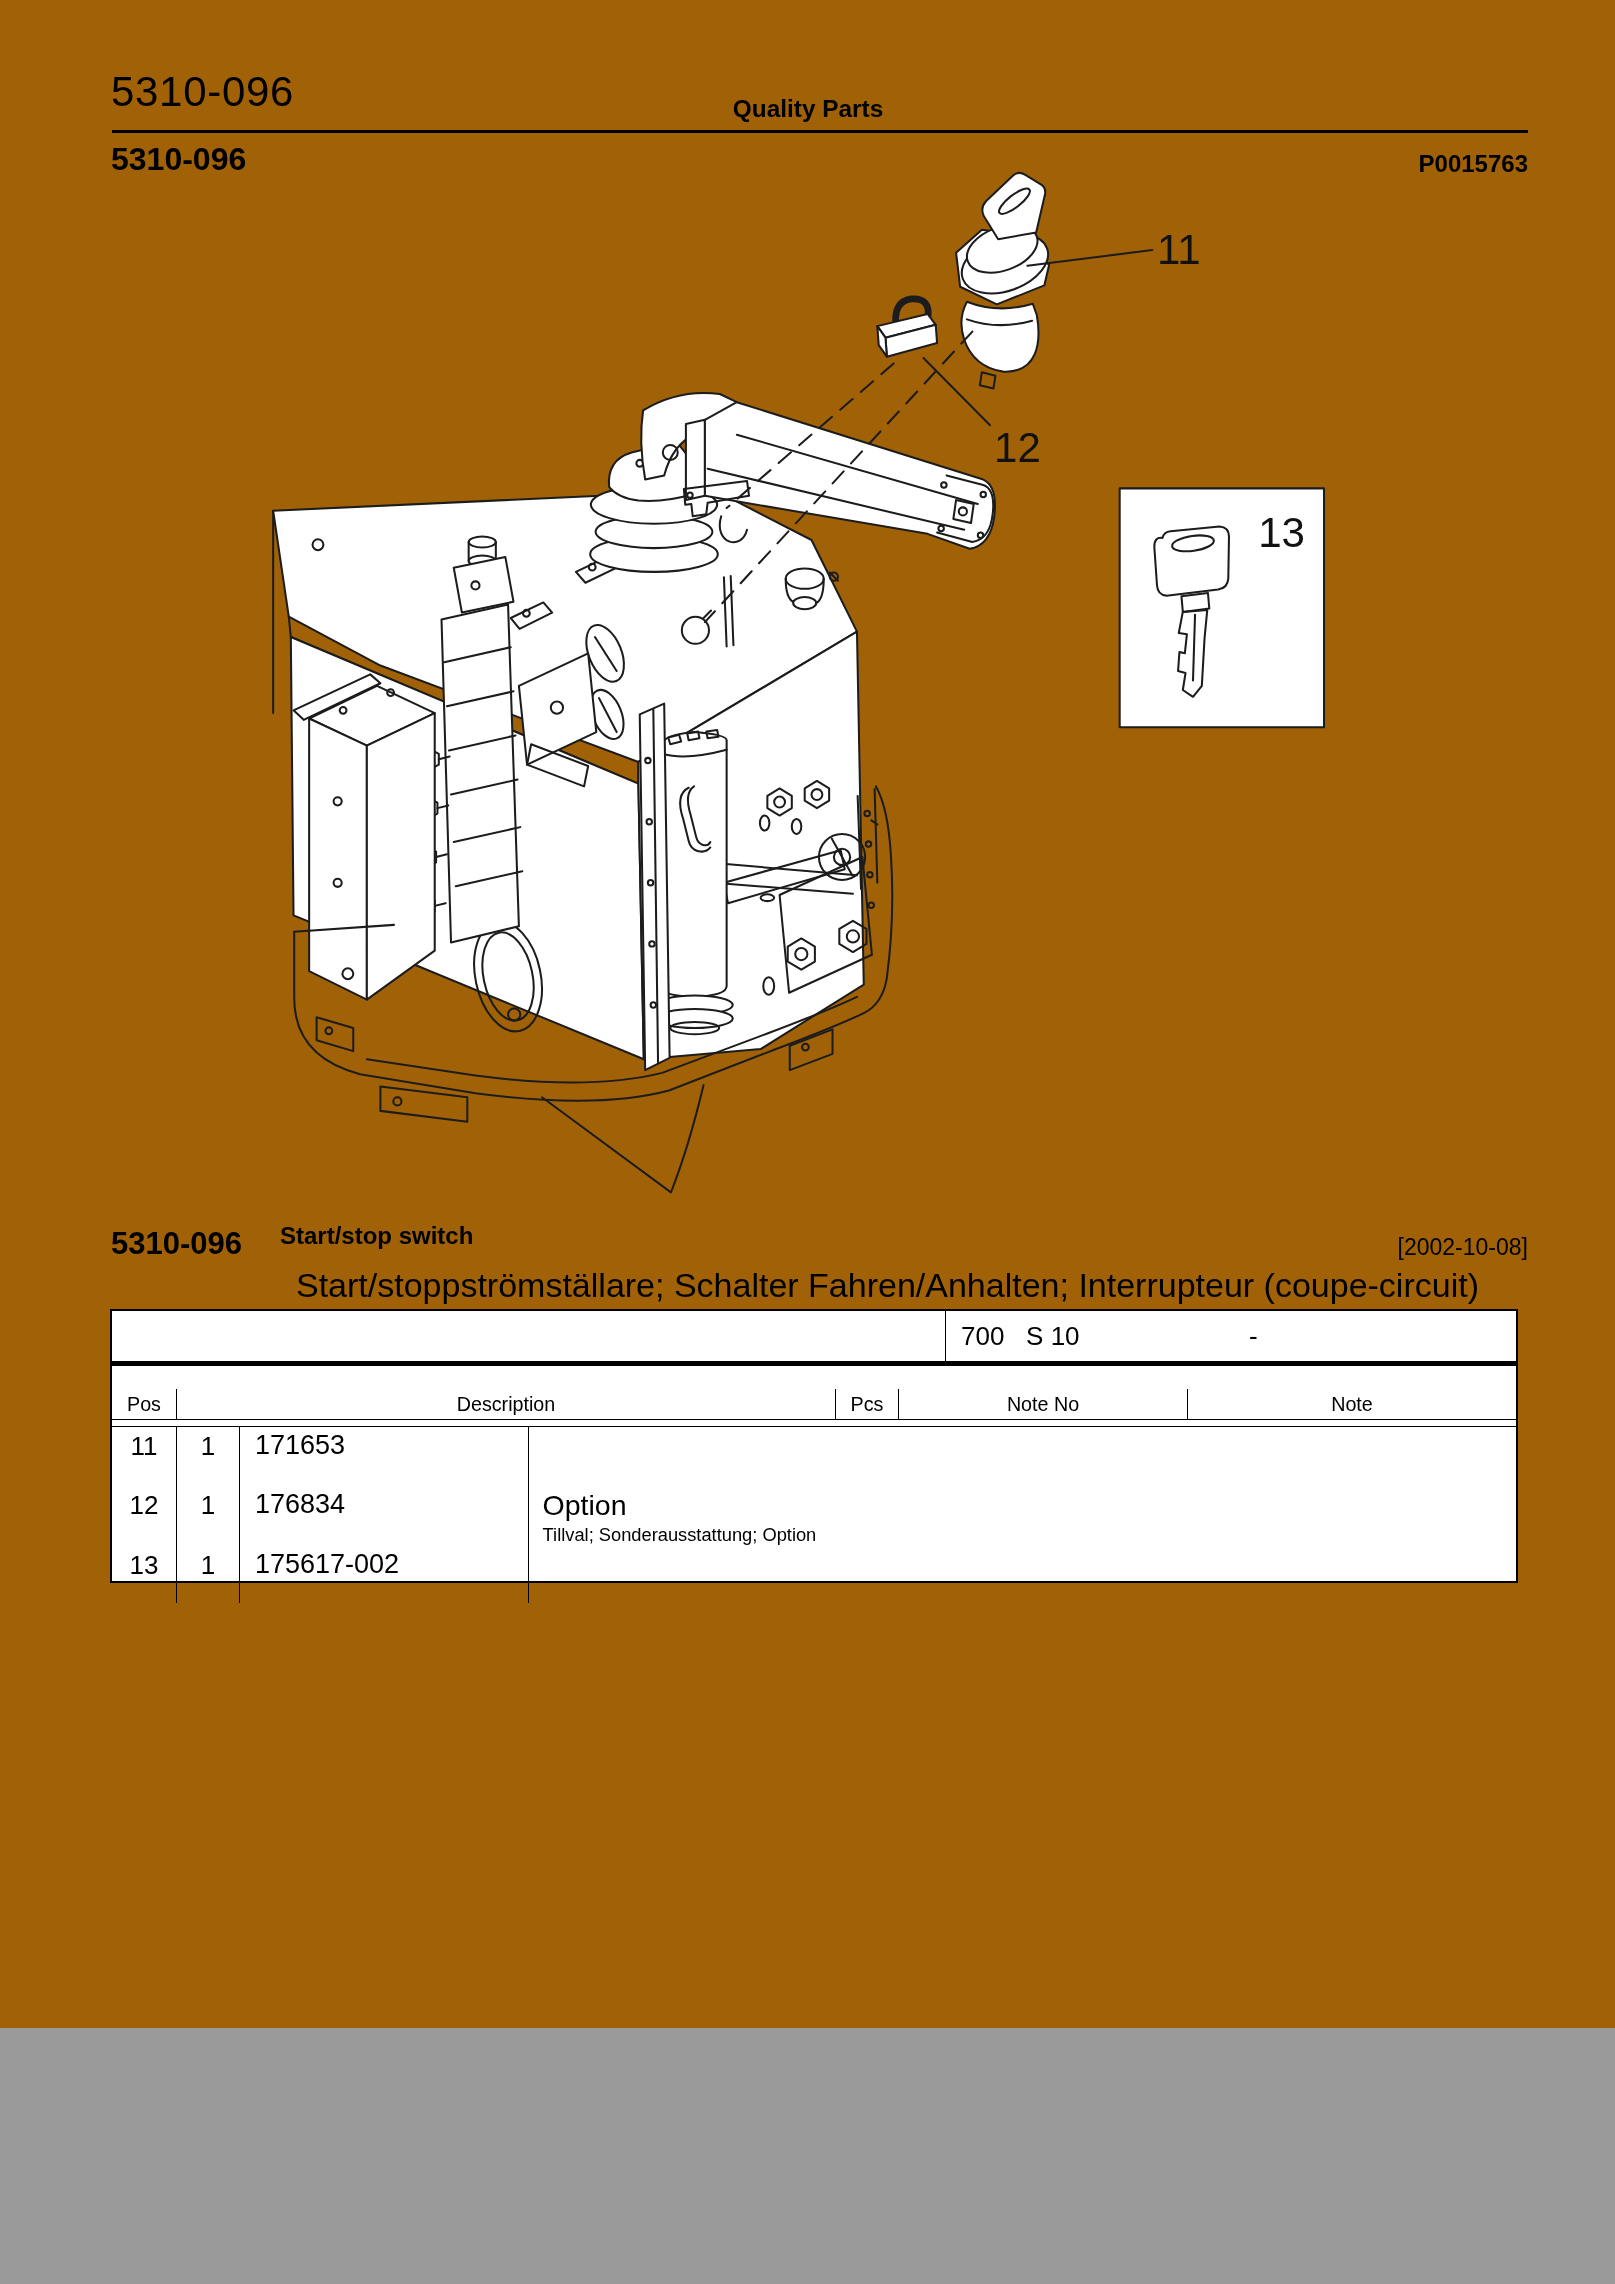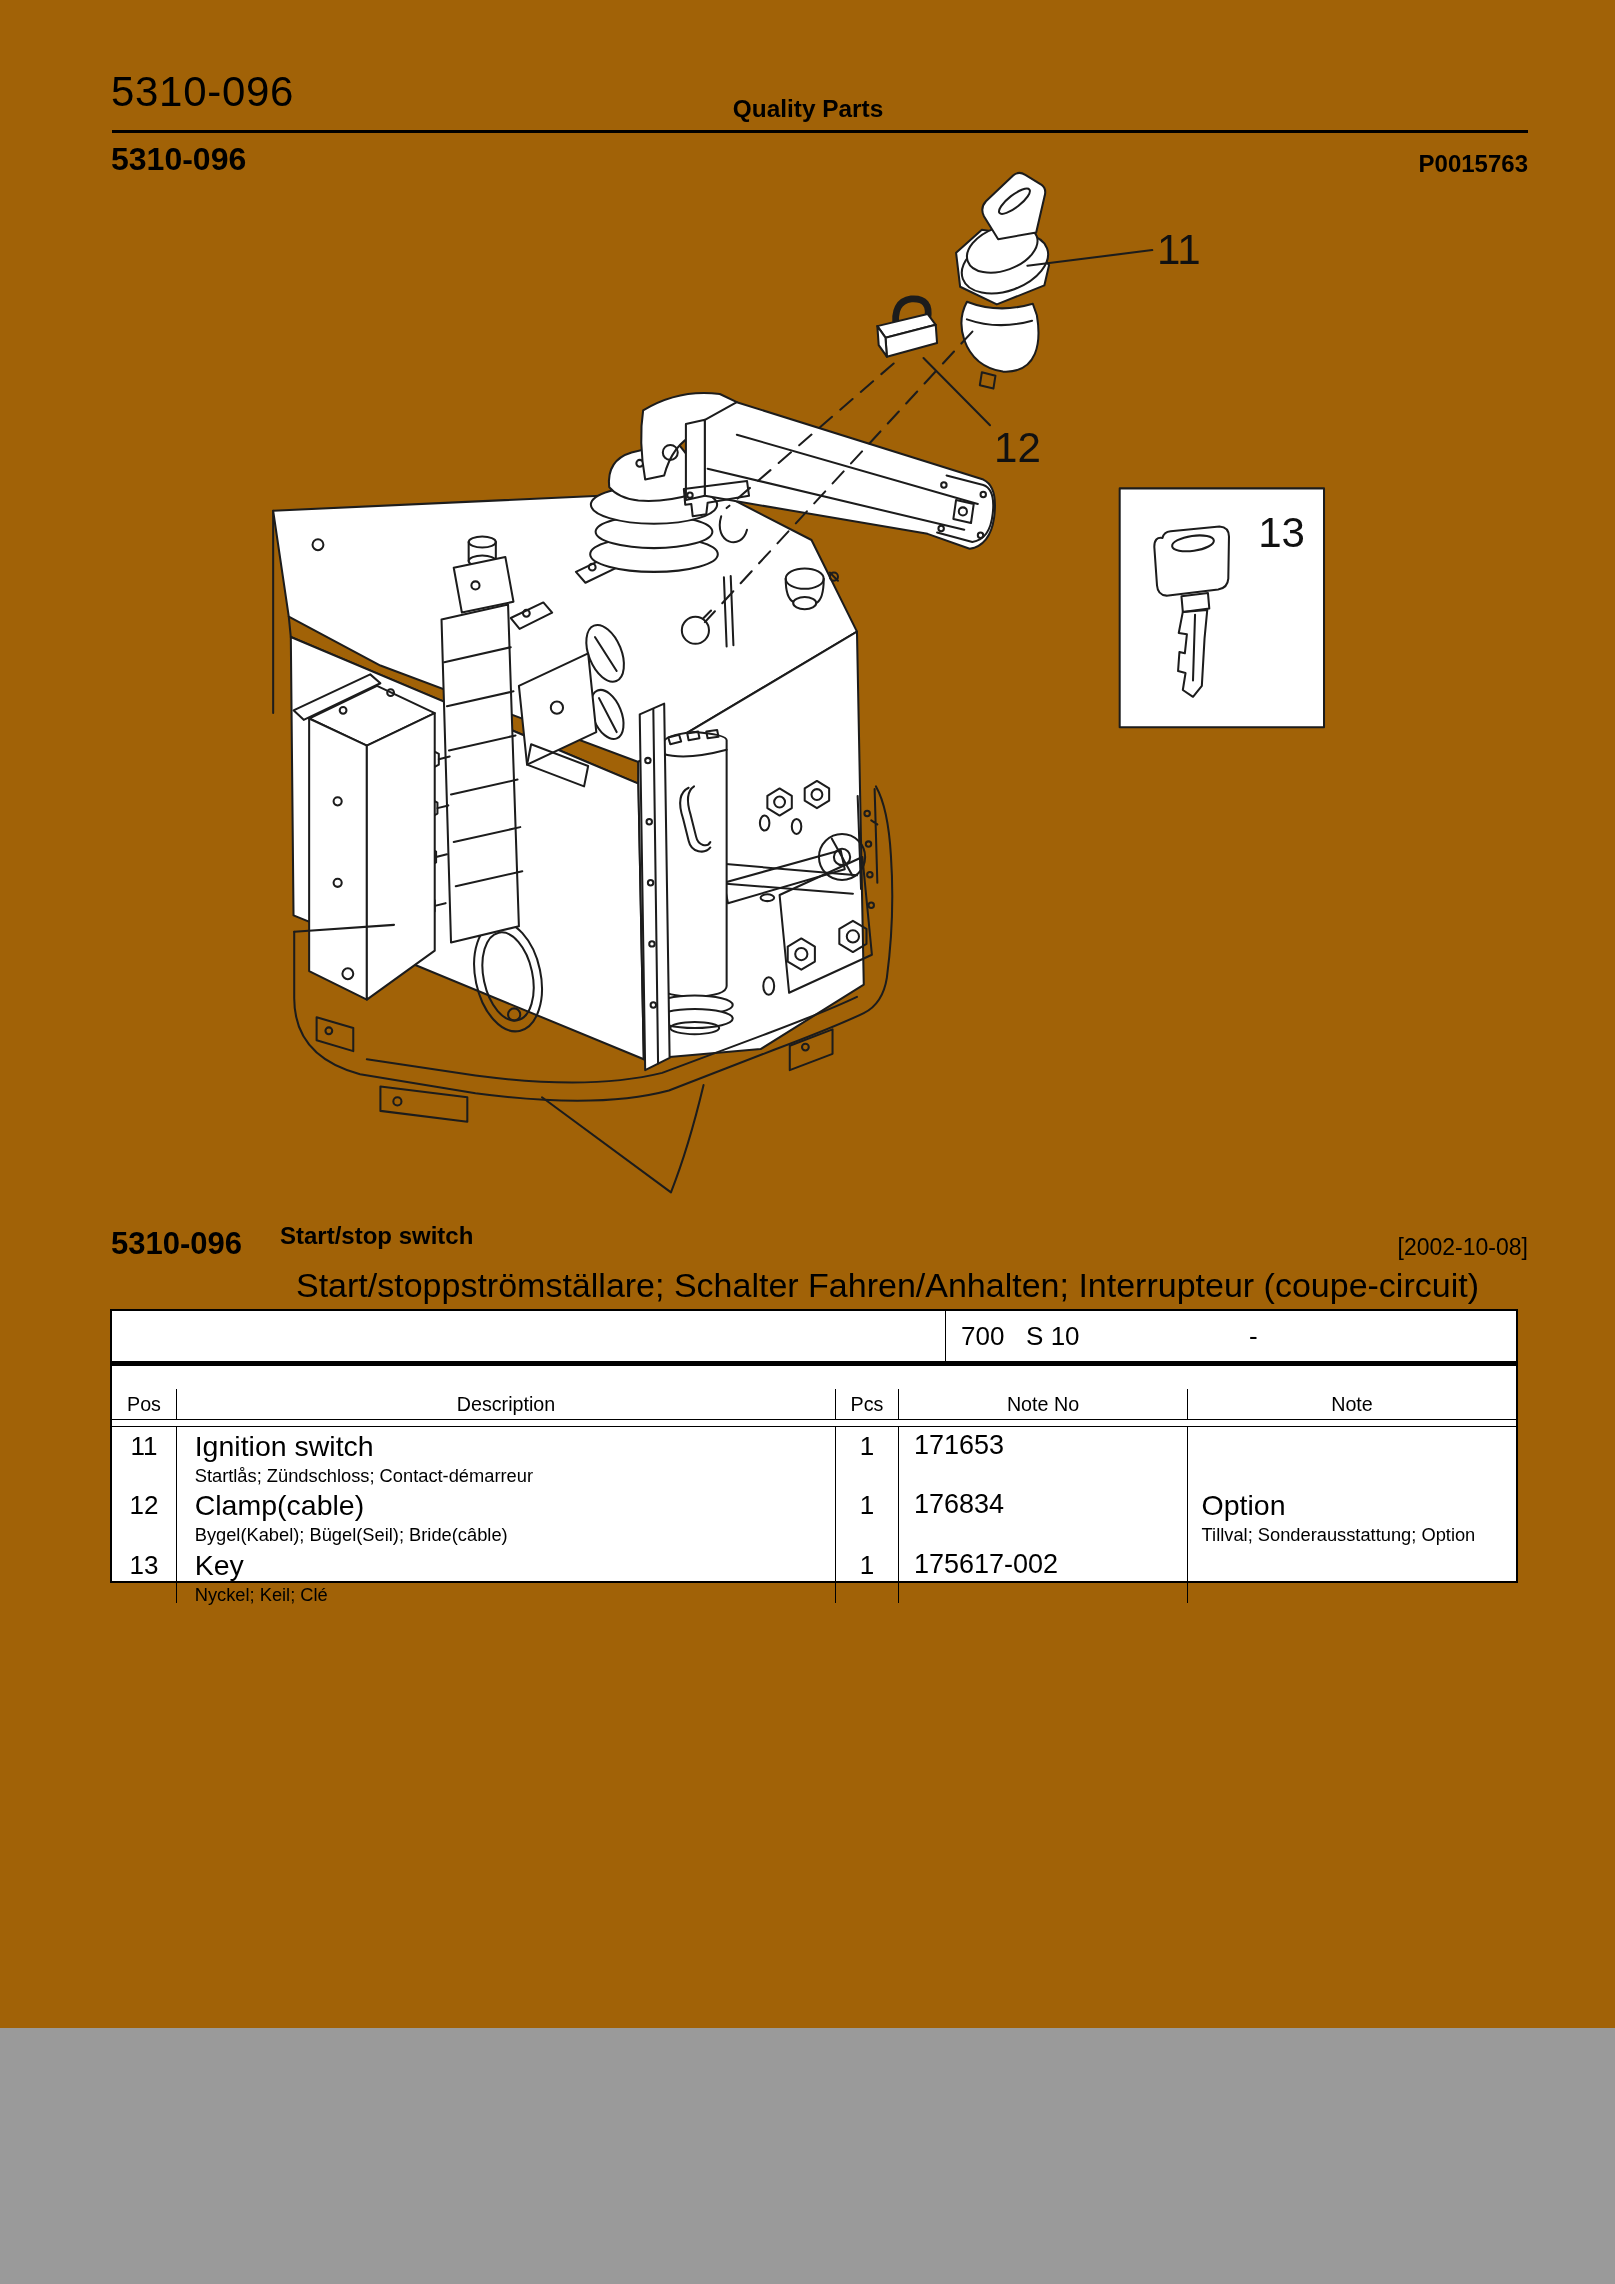--- a/index.html
+++ b/index.html
@@ -289,34 +289,20 @@
     </div>
 
     <div class="dbl-rule"></div>
 
     <div class="body-cols">
       <div class="c-pos">
         <div class="cell h11 pos-cell">11</div>
         <div class="cell h12 pos-cell">12</div>
         <div class="cell h13 pos-cell">13</div>
       </div>
-      <div class="c-desc">
-        <div class="cell h11">
-          <div class="desc-title">Ignition switch</div>
-          <div class="desc-sub">Startlås; Zündschloss; Contact-démarreur</div>
-        </div>
-        <div class="cell h12">
-          <div class="desc-title">Clamp(cable)</div>
-          <div class="desc-sub">Bygel(Kabel); Bügel(Seil); Bride(câble)</div>
-        </div>
-        <div class="cell h13">
-          <div class="desc-title">Key</div>
-          <div class="desc-sub">Nyckel; Keil; Clé</div>
-        </div>
-      </div>
       <div class="c-pcs">
         <div class="cell h11 pcs-cell">1</div>
         <div class="cell h12 pcs-cell">1</div>
         <div class="cell h13 pcs-cell">1</div>
       </div>
       <div class="c-part">
         <div class="cell h11 part-cell">171653</div>
         <div class="cell h12 part-cell">176834</div>
         <div class="cell h13 part-cell">175617-002</div>
       </div>

